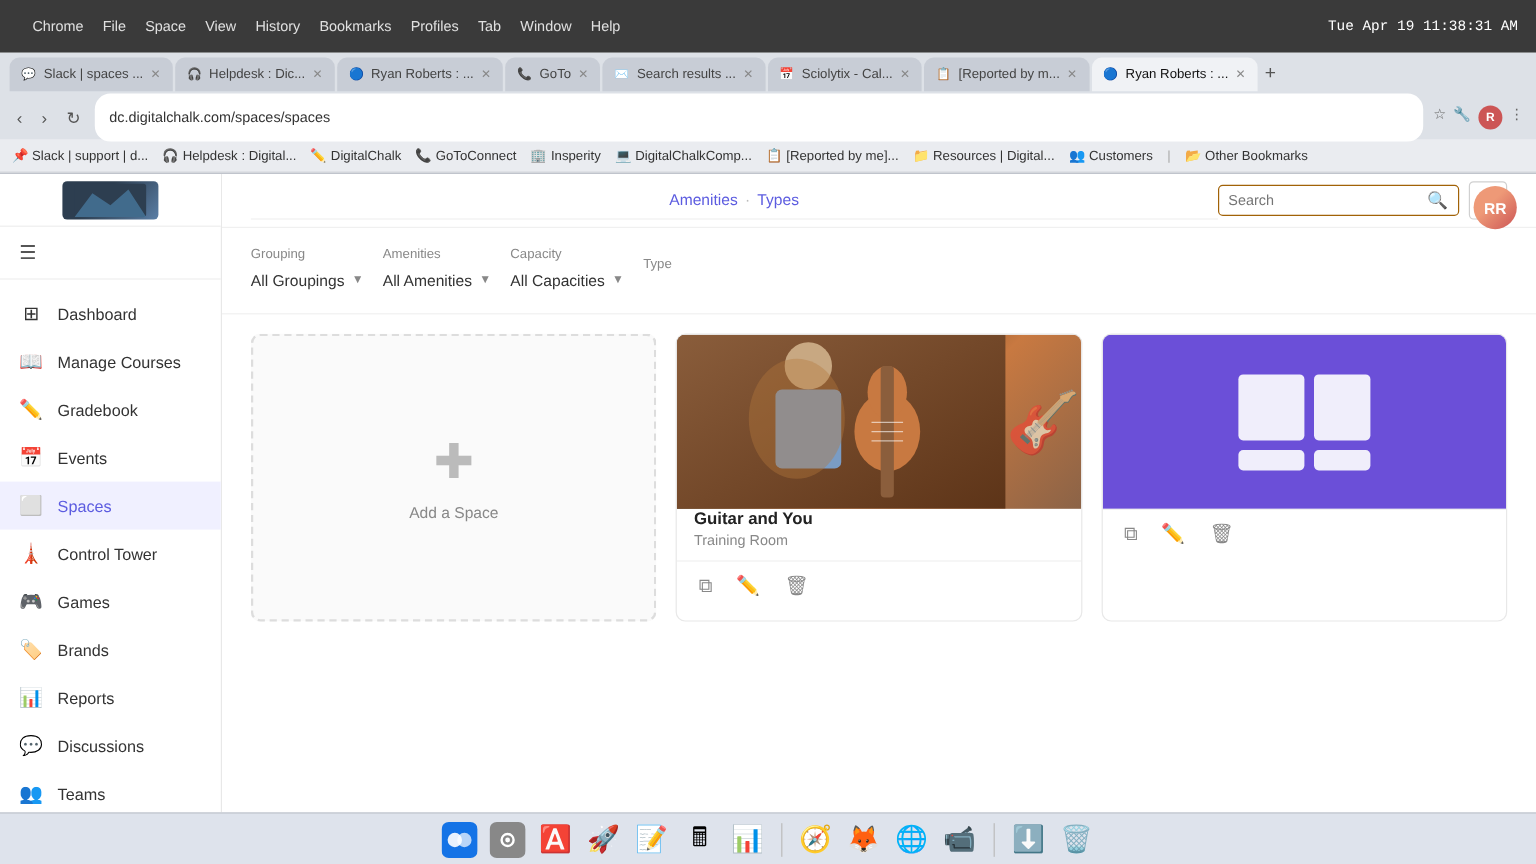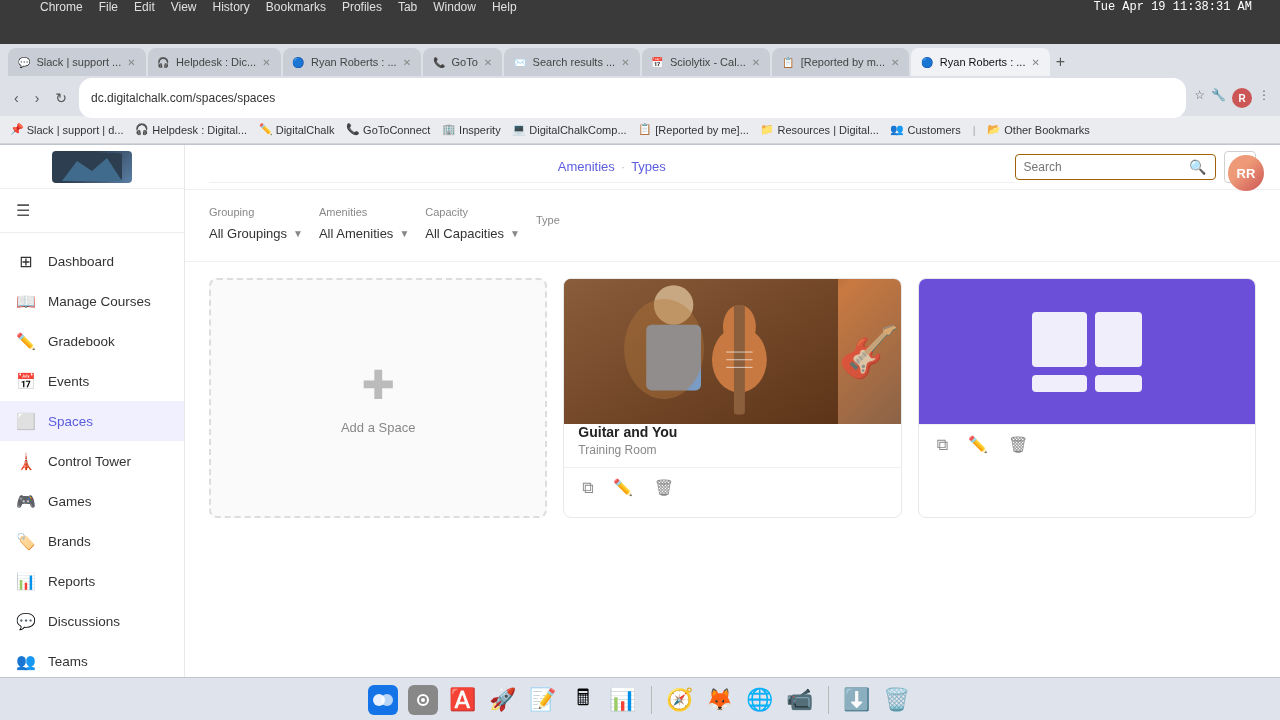--- a/index.html
+++ b/index.html
@@ -3,22 +3,22 @@
   <meta charset="utf-8">
   <style>
     * { margin: 0; padding: 0; box-sizing: border-box; }
     body { width: 1280px; height: 720px; overflow: hidden; font-family: -apple-system, BlinkMacSystemFont, 'Segoe UI', sans-serif; background: #f5f5f5; }
 
     
     .titlebar {
       height: 44px;
       background: #3a3a3a;
       display: flex;
-      align-items: flex-start;
-      padding: 0 28px;
+      align-items: center;
+      padding: 0 15px;
       gap: 8px;
     }
     .titlebar-apple { color: #fff; font-size: 13px; margin-right: 4px; }
     .titlebar-menu { color: #e0e0e0; font-size: 12px; margin-right: 8px; cursor: pointer; }
     .titlebar-time { color: #fff; font-size: 12px; margin-left: auto; font-family: Liberation Mono, monospace; }
 
     
     .browser-chrome {
       background: #dde1e7;
       border-bottom: 1px solid #c0c4cc;
@@ -385,37 +385,37 @@
     .main-content::-webkit-scrollbar-track { background: #f0f0f0; }
     .main-content::-webkit-scrollbar-thumb { background: #ccc; border-radius: 3px; }
   </style>
 </head>
 <body>
 
 <div class="titlebar">
   <span class="titlebar-apple"></span>
   <span class="titlebar-menu">Chrome</span>
   <span class="titlebar-menu">File</span>
-  <span class="titlebar-menu">Edit</span>
+  <span class="titlebar-menu">Space</span>
   <span class="titlebar-menu">View</span>
   <span class="titlebar-menu">History</span>
   <span class="titlebar-menu">Bookmarks</span>
   <span class="titlebar-menu">Profiles</span>
   <span class="titlebar-menu">Tab</span>
   <span class="titlebar-menu">Window</span>
   <span class="titlebar-menu">Help</span>
   <span class="titlebar-time">Tue Apr 19  11:38:31 AM</span>
 </div>
 
 <div class="browser-chrome">
 
   <div class="tabs-bar">
     <div class="tab">
       <span class="tab-favicon">💬</span>
-      <span>Slack | support ...</span>
+      <span>Slack | spaces ...</span>
       <span class="tab-close">✕</span>
     </div>
     <div class="tab">
       <span class="tab-favicon">🎧</span>
       <span>Helpdesk : Dic...</span>
       <span class="tab-close">✕</span>
     </div>
     <div class="tab">
       <span class="tab-favicon">🔵</span>
       <span>Ryan Roberts : ...</span>

